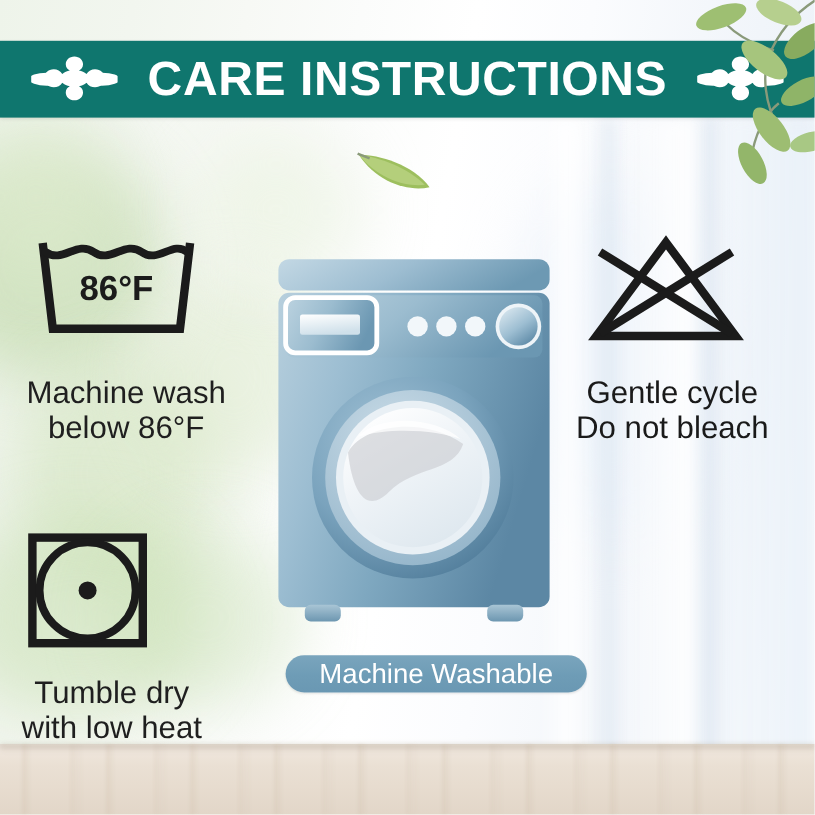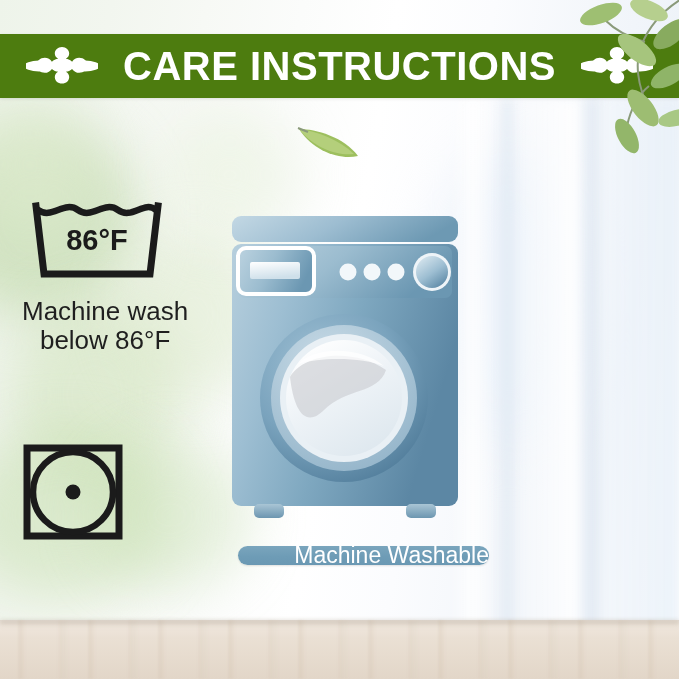--- a/index.html
+++ b/index.html
@@ -97,21 +97,21 @@
     filter: blur(2px);
   }
 
   
   .banner {
     position: absolute;
     left: 0;
     top: 34px;
     width: 679px;
     height: 64px;
-    background: #4d7c0f;
+    background: #0f766e;
     display: flex;
     align-items: center;
     justify-content: center;
     box-shadow: 0 1px 3px rgba(0,0,0,.10);
   }
   .banner-title {
     color: #ffffff;
     font-size: 40px;
     font-weight: bold;
     letter-spacing: 0.5px;
@@ -155,21 +155,21 @@
     position: absolute;
     display: flex;
     flex-direction: column;
     align-items: flex-start;
     text-align: center;
   }
   .cell .sym {
     display: block;
   }
   .cell .label {
-    margin-top: 1px;
+    margin-top: 16px;
     font-size: 26px;
     line-height: 1.12;
     color: #1f1f1f;
     white-space: pre-line;
   }
 
   .cell-wash   { left: 22px;  top: 192px; width: 200px; }
   .cell-bleach { left: 480px; top: 192px; width: 195px; }
   .cell-dry    { left: 18px;  top: 442px; width: 200px; }
   .cell-iron   { left: 488px; top: 452px; width: 190px; }
@@ -186,26 +186,26 @@
     height: 325px;
   }
   .washer svg { display: block; width: 100%; height: 100%; }
 
   
   .badge {
     position: absolute;
     left: 238px;
     top: 546px;
     width: 251px;
-    height: 19px;
+    height: 31px;
     border-radius: 17px;
     background: linear-gradient(180deg, #7aa5bd 0%, #6e9cb6 55%, #6a98b3 100%);
     display: flex;
     align-items: center;
-    justify-content: flex-end;
+    justify-content: center;
     box-shadow: 0 1px 2px rgba(0,0,0,.12);
   }
   .badge-text {
     color: #ffffff;
     font-size: 23px;
     line-height: 1;
     white-space: nowrap;
   }
 </style>
 </head>
@@ -292,29 +292,42 @@
       <svg width="150" height="100" viewBox="0 0 150 100">
         <path d="M14 14 L22 82 L128 82 L136 14" fill="none" stroke="#1b1b1b" stroke-width="7" stroke-linecap="square" stroke-linejoin="miter"></path>
         <path d="M16 18 C30 28 42 8 56 18 C70 28 82 8 96 18 C110 28 122 8 134 18" fill="none" stroke="#1b1b1b" stroke-width="6.5" stroke-linecap="round"></path>
         <text x="75" y="58" text-anchor="middle" font-family="Liberation Sans, sans-serif" font-size="29" font-weight="bold" fill="#1b1b1b">86°F</text>
       </svg>
     </span>
     <span class="label">Machine wash
 below 86°F</span>
   </div>
 
+  <div class="cell cell-bleach">
+    <span class="sym">
+      <svg width="150" height="100" viewBox="0 0 150 100">
+        <path d="M75 10 L133 88 L17 88 Z" fill="none" stroke="#1b1b1b" stroke-width="7" stroke-linejoin="miter"></path>
+        <line x1="20" y1="18" x2="130" y2="86" stroke="#1b1b1b" stroke-width="7" stroke-linecap="butt"></line>
+        <line x1="130" y1="18" x2="20" y2="86" stroke="#1b1b1b" stroke-width="7" stroke-linecap="butt"></line>
+      </svg>
+    </span>
+    <span class="label">Gentle cycle
+Do not bleach</span>
+  </div>
 
   <div class="cell cell-dry">
     <span class="sym">
       <svg width="110" height="100" viewBox="0 0 110 100">
         <rect x="9" y="6" width="92" height="88" fill="none" stroke="#1b1b1b" stroke-width="7"></rect>
         <circle cx="55" cy="50" r="40" fill="none" stroke="#1b1b1b" stroke-width="6.5"></circle>
         <circle cx="55" cy="50" r="7.5" fill="#1b1b1b"></circle>
       </svg>
     </span>
+    <span class="label">Tumble dry
+with low heat</span>
   </div>
 
 
   <div class="washer">
     <svg viewBox="0 0 234 325">
       <defs>
         <linearGradient id="bodyGrad" x1="0" y1="0" x2="1" y2="0.35">
           <stop offset="0" stop-color="#b7cfdd"></stop>
           <stop offset="0.28" stop-color="#9dbed2"></stop>
           <stop offset="0.58" stop-color="#7fa8c0"></stop>

